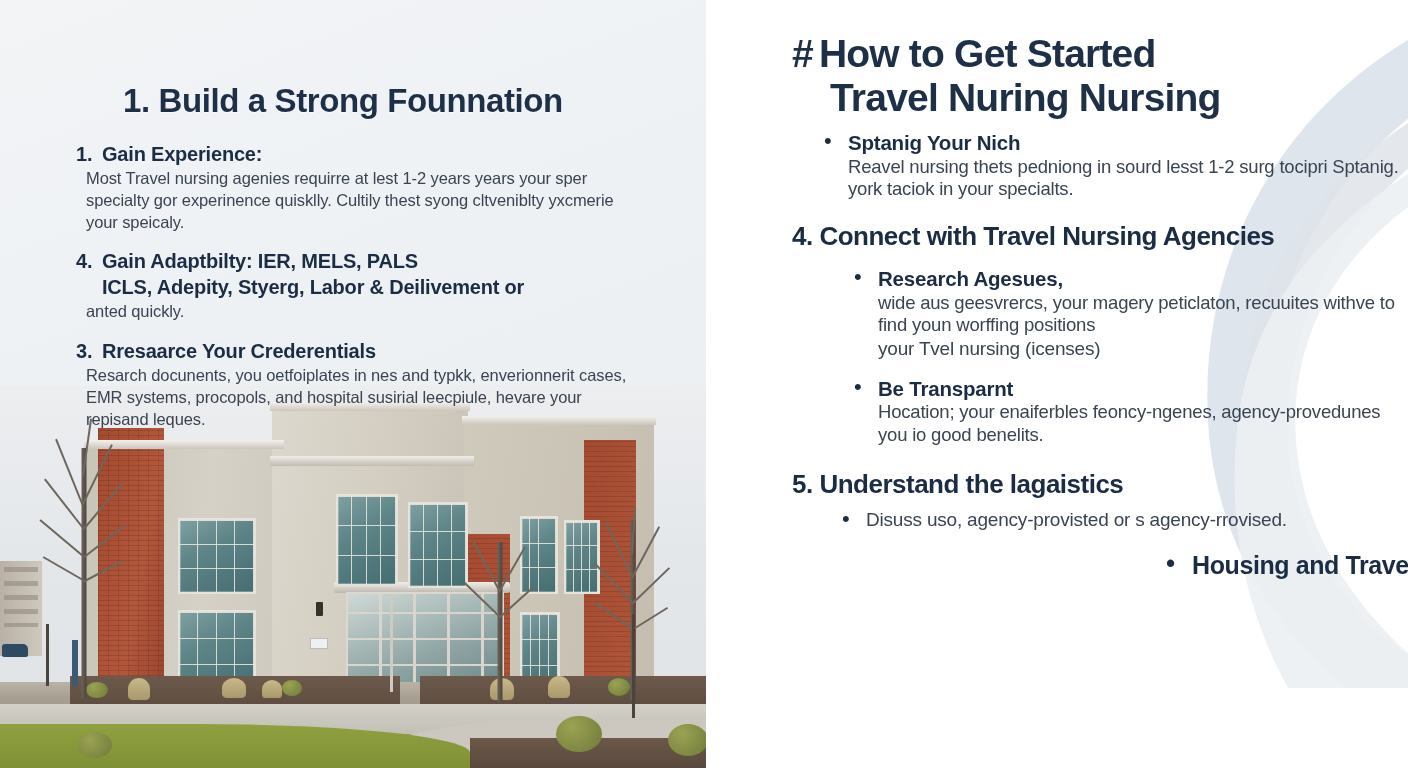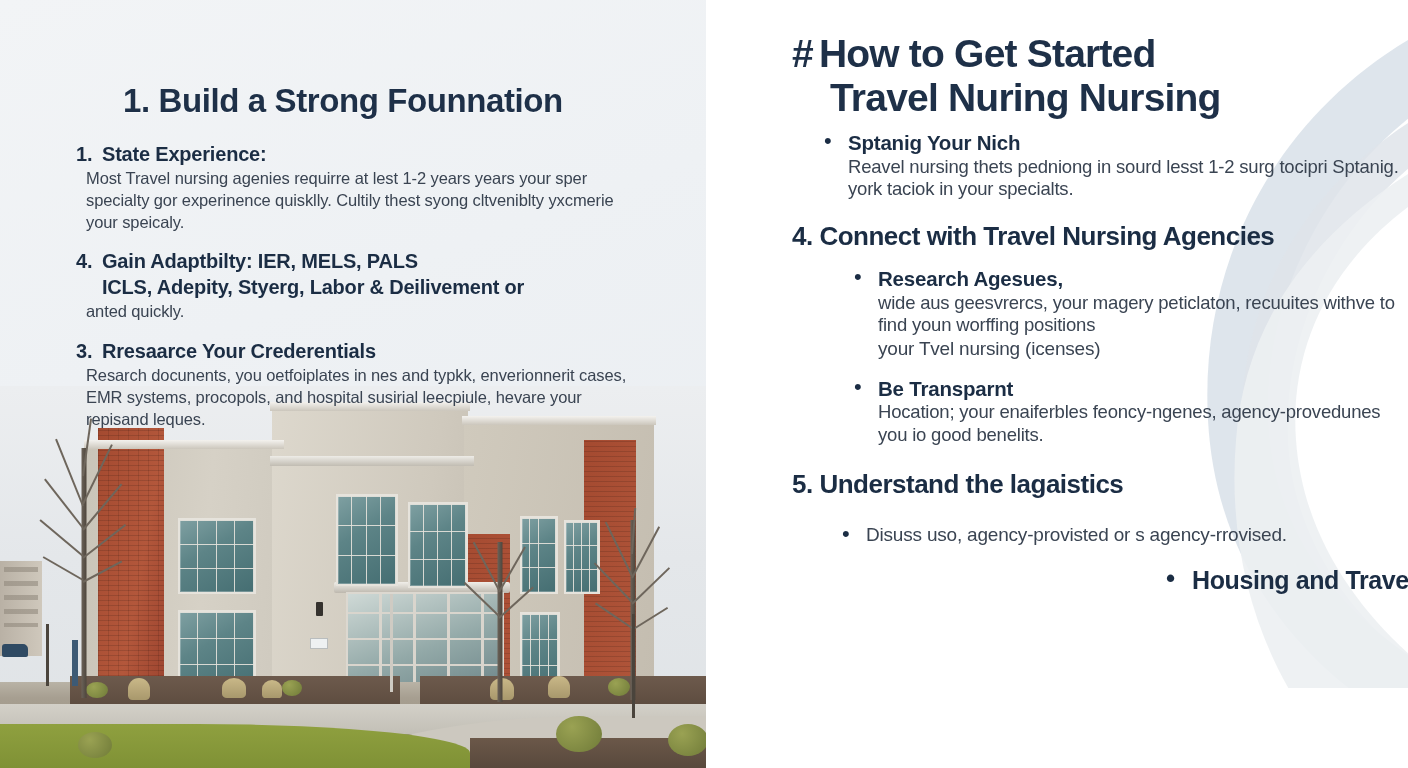--- a/index.html
+++ b/index.html
@@ -280,21 +280,21 @@
     line-height: 1.22;
     letter-spacing: -0.2px;
   }
   .r-section-title {
     font-size: 26px;
     font-weight: 700;
     color: #1b2d44;
     letter-spacing: -0.5px;
     margin: 20px 0 14px 0;
   }
-  .r-section-title.tight { margin-top: 22px; margin-bottom: 23px; }
+  .r-section-title.tight { margin-top: 22px; margin-bottom: 8px; }
   .bullets.indent { padding-left: 86px; }
   .bullets.indent2 { padding-left: 74px; }
   .b-body.plain { font-size: 19px; }
   .last-bullet {
     position: relative;
     margin-top: 20px;
     margin-left: 400px;
     font-size: 25px;
     font-weight: 700;
     color: #1b2d44;
@@ -313,21 +313,21 @@
 <div class="canvas">
 
   <div class="left-panel">
 
     <div class="left-text">
       <div class="left-title">1. Build a Strong Founnation</div>
 
       <div class="num-item">
         <div class="num-head">
           <span class="num-marker">1.</span>
-          <span class="num-head-text">State Experience:</span>
+          <span class="num-head-text">Gain Experience:</span>
         </div>
         <div class="num-body">Most Travel nursing agenies requirre at lest 1-2 years years your sper specialty gor experinence quisklly. Cultily thest syong cltveniblty yxcmerie your speicaly.</div>
       </div>
 
       <div class="num-item">
         <div class="num-head">
           <span class="num-marker">4.</span>
           <span class="num-head-text">Gain Adaptbilty: IER, MELS, PALS</span>
         </div>
         <div class="num-sub">ICLS, Adepity, Styerg, Labor &amp; Deilivement or</div>

